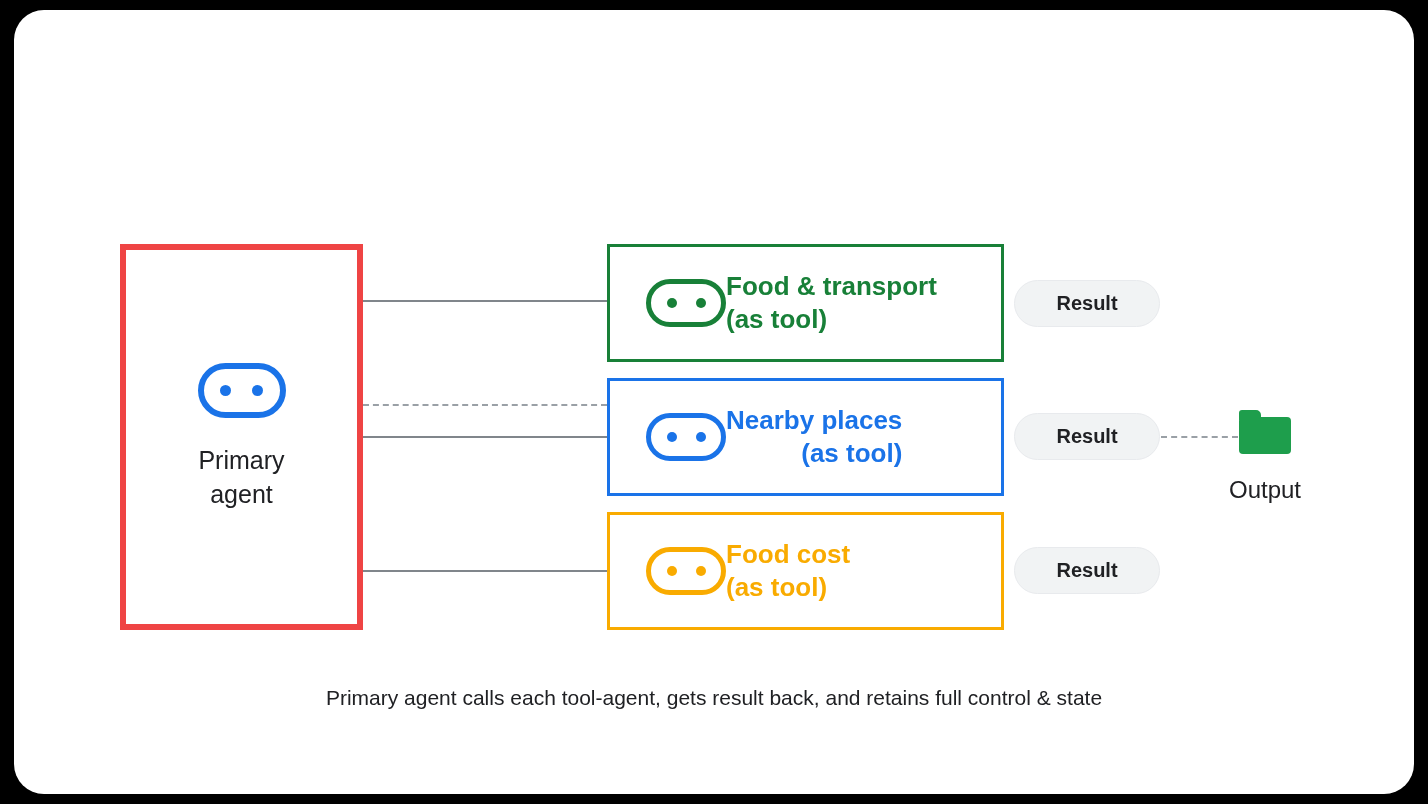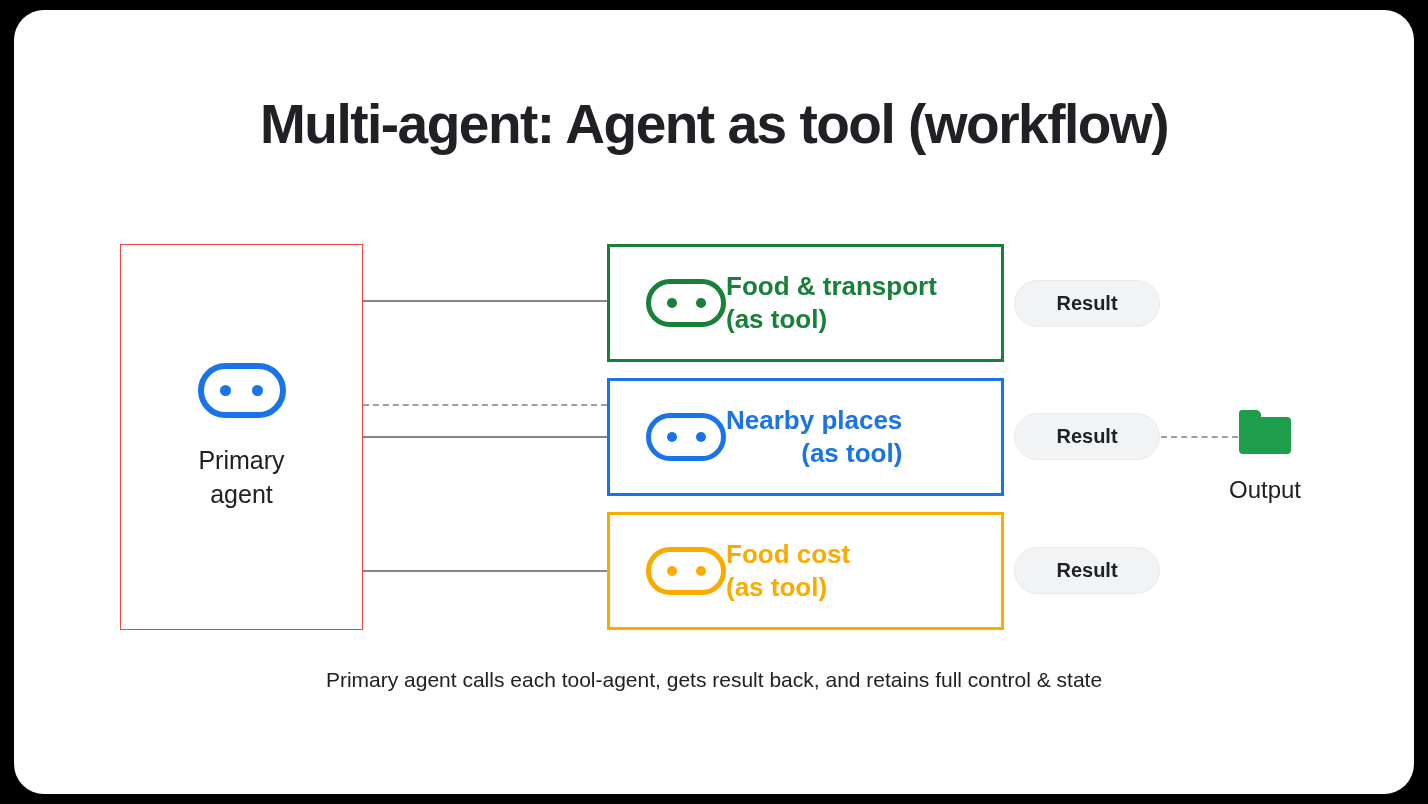--- a/index.html
+++ b/index.html
@@ -14,21 +14,21 @@
   .line { position: absolute; height: 0; border-top: 2px solid #80868b; }
   .line.dashed { border-top: 2px dashed #9aa0a6; }
   .l-green  { left: 363px; top: 300px; width: 244px; }
   .l-mid-d  { left: 363px; top: 404px; width: 244px; }
   .l-blue   { left: 363px; top: 436px; width: 244px; }
   .l-orange { left: 363px; top: 570px; width: 244px; }
   .l-output { left: 1161px; top: 436px; width: 77px; }
 
   
   .primary-box { position: absolute; left: 120px; top: 244px; width: 243px; height: 386px;
-                 border: 1px solid #ef4444; background: #fff;
+                 border: 6px solid #ef4444; background: #fff;
                  display: flex; flex-direction: column; align-items: center; justify-content: center; gap: 26px; }
   .primary-label { font-size: 25px; color: #202124; text-align: center; line-height: 1.35; }
 
   
   .bot-icon { display: inline-flex; align-items: center; justify-content: center; gap: 19px;
               border: 5px solid currentColor; border-radius: 26px; width: 80px; height: 48px; background: #fff; }
   .bot-icon .eye { width: 10px; height: 10px; border-radius: 50%; background: currentColor; }
   .bot-icon.large { width: 88px; height: 55px; border-width: 6px; border-radius: 28px; gap: 21px; }
   .bot-icon.large .eye { width: 11px; height: 11px; }
   .blue-ink { color: #1a73e8; }
@@ -49,32 +49,31 @@
   .pill-1 { top: 280px; } .pill-2 { top: 413px; } .pill-3 { top: 547px; }
 
   
   .folder { position: absolute; left: 1239px; top: 417px; width: 52px; height: 37px;
             background: #1e9e4c; border-radius: 4px; }
   .folder::before { content: ""; position: absolute; left: 0; top: -7px; width: 22px; height: 10px;
                     background: #1e9e4c; border-radius: 3px 5px 0 0; }
   .output-label { position: absolute; left: 1207px; top: 476px; width: 116px; text-align: center;
                   font-size: 24px; color: #202124; }
 
-  .caption { position: absolute; left: 0; right: 0; top: 668px; text-align: center;
+  .caption { position: absolute; left: 0; right: 0; top: 686px; text-align: center;
              font-size: 21px; color: #202124; }
   .lab-link { position: absolute; right: 91px; top: 743px; font-size: 20px; font-weight: 700;
               color: #1a73e8; text-decoration: underline; }
 </style>
 </head>
 <body>
 
 <div class="stage">
   <div class="card"></div>
 
-  <h1 class="title">Multi-agent: Agent as tool (workflow)</h1>
 
   <div class="line l-green"></div>
   <div class="line dashed l-mid-d"></div>
   <div class="line l-blue"></div>
   <div class="line l-orange"></div>
   <div class="line dashed l-output"></div>
 
   <div class="primary-box">
     <span class="bot-icon large blue-ink">
       <span class="eye"></span>

